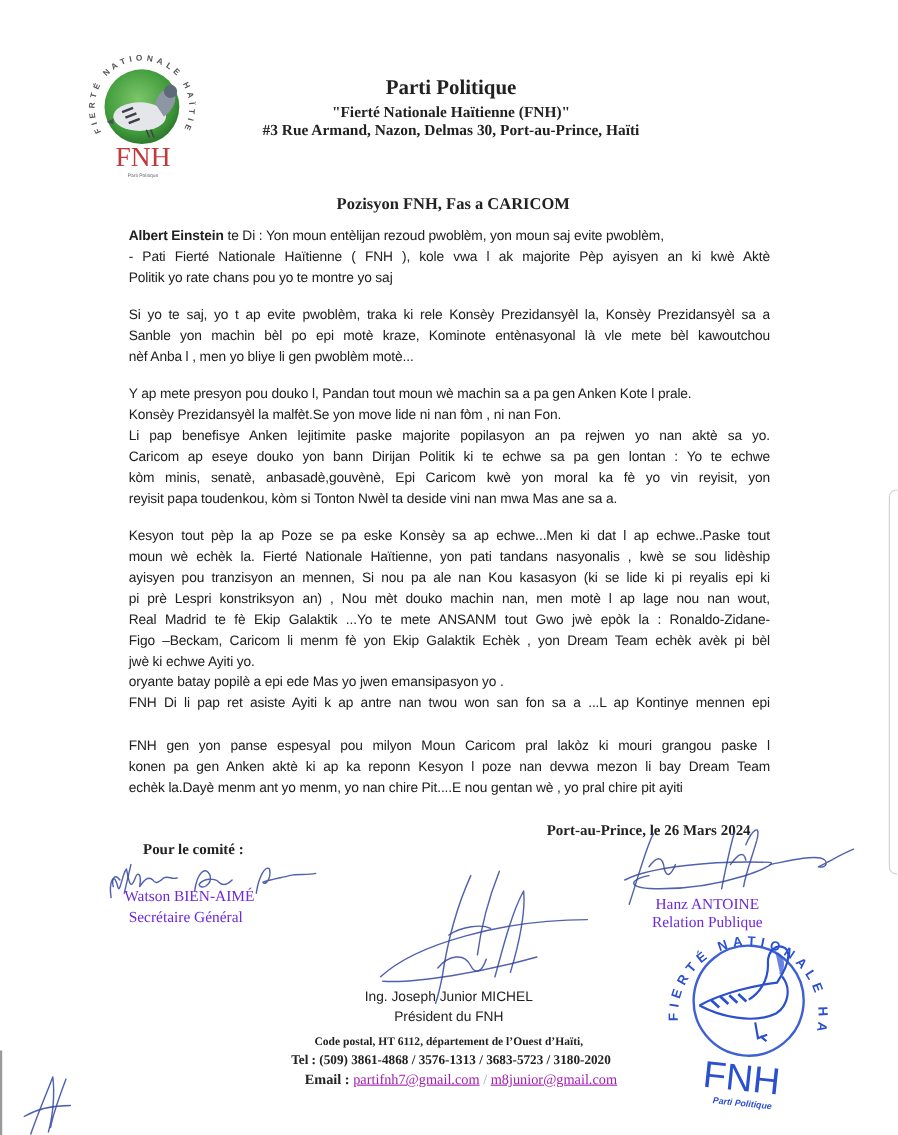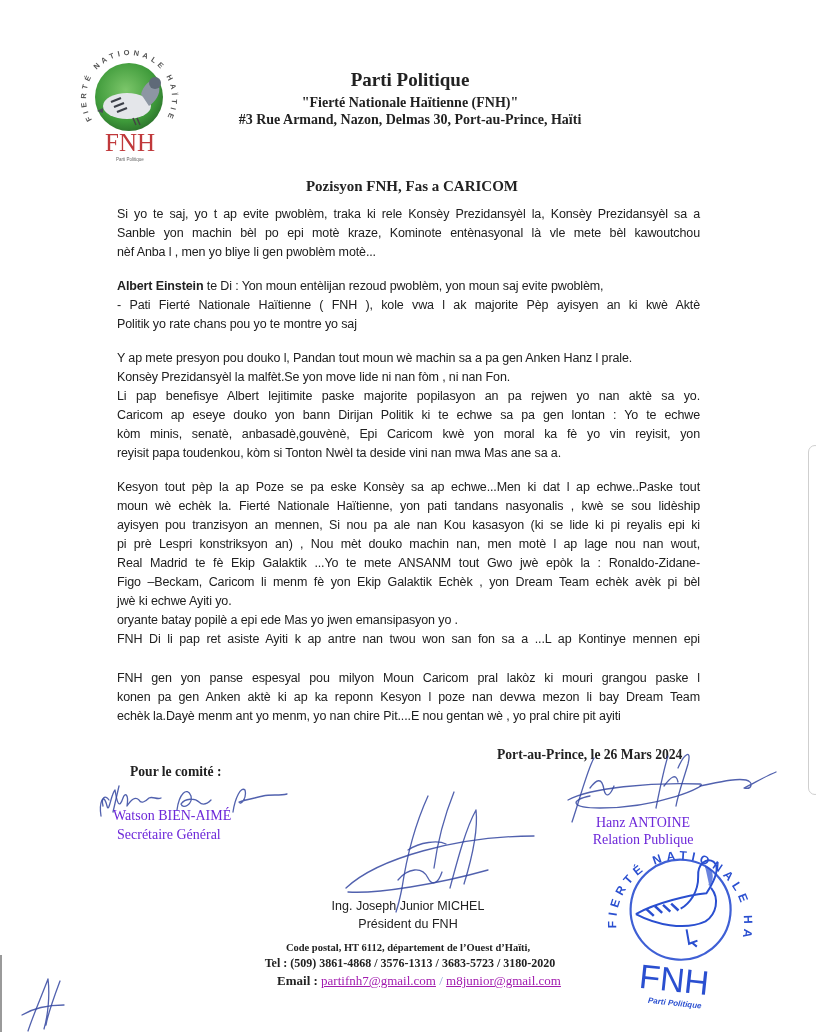--- a/index.html
+++ b/index.html
@@ -94,33 +94,33 @@
 </svg>
 
 <div id="hdr-title" class="abs hdr serif">Parti Politique</div>
 <div id="hdr-name" class="abs hdr serif">"Fierté Nationale Haïtienne (FNH)"</div>
 <div id="hdr-addr" class="abs hdr serif">#3 Rue Armand, Nazon, Delmas 30, Port-au-Prince, Haïti</div>
 
 <div id="doc-heading" class="abs serif">Pozisyon FNH, Fas a CARICOM</div>
 
 <div id="doc-body" class="abs">
     <div class="para">
+      <div class="line"><span class="lead">Albert Einstein</span><span> te Di : Yon moun entèlijan rezoud pwoblèm, yon moun saj evite pwoblèm,</span></div>
+      <div class="line j">- Pati Fierté Nationale Haïtienne ( FNH ), kole vwa l ak majorite Pèp ayisyen an ki kwè Aktè</div>
+      <div class="line">Politik yo rate chans pou yo te montre yo saj</div>
+    </div>
+    <div class="para">
       <div class="line j">Si yo te saj, yo t ap evite pwoblèm, traka ki rele Konsèy Prezidansyèl la, Konsèy Prezidansyèl sa a</div>
       <div class="line j">Sanble yon machin bèl po epi motè kraze, Kominote entènasyonal là vle mete bèl kawoutchou</div>
       <div class="line">nèf Anba l , men yo bliye li gen pwoblèm motè...</div>
     </div>
     <div class="para">
-      <div class="line"><span class="lead">Albert Einstein</span><span> te Di : Yon moun entèlijan rezoud pwoblèm, yon moun saj evite pwoblèm,</span></div>
-      <div class="line j">- Pati Fierté Nationale Haïtienne ( FNH ), kole vwa l ak majorite Pèp ayisyen an ki kwè Aktè</div>
-      <div class="line">Politik yo rate chans pou yo te montre yo saj</div>
-    </div>
-    <div class="para">
-      <div class="line">Y ap mete presyon pou douko l, Pandan tout moun wè machin sa a pa gen Anken Hanz l prale.</div>
+      <div class="line">Y ap mete presyon pou douko l, Pandan tout moun wè machin sa a pa gen Anken Kote l prale.</div>
       <div class="line">Konsèy Prezidansyèl la malfèt.Se yon move lide ni nan fòm , ni nan Fon.</div>
-      <div class="line j">Li pap benefisye Albert lejitimite paske majorite popilasyon an pa rejwen yo nan aktè sa yo.</div>
+      <div class="line j">Li pap benefisye Anken lejitimite paske majorite popilasyon an pa rejwen yo nan aktè sa yo.</div>
       <div class="line j">Caricom ap eseye douko yon bann Dirijan Politik ki te echwe sa pa gen lontan : Yo te echwe</div>
       <div class="line j">kòm minis, senatè, anbasadè,gouvènè, Epi Caricom kwè yon moral ka fè yo vin reyisit, yon</div>
       <div class="line">reyisit papa toudenkou, kòm si Tonton Nwèl ta deside vini nan mwa Mas ane sa a.</div>
     </div>
     <div class="para p-last-gap">
       <div class="line j">Kesyon tout pèp la ap Poze se pa eske Konsèy sa ap echwe...Men ki dat l ap echwe..Paske tout</div>
       <div class="line j">moun wè echèk la. Fierté Nationale Haïtienne, yon pati tandans nasyonalis , kwè se sou lidèship</div>
       <div class="line j">ayisyen pou tranzisyon an mennen, Si nou pa ale nan Kou kasasyon (ki se lide ki pi reyalis epi ki</div>
       <div class="line j">pi prè Lespri konstriksyon an) , Nou mèt douko machin nan, men motè l ap lage nou nan wout,</div>
       <div class="line j">Real Madrid te fè Ekip Galaktik ...Yo te mete ANSANM tout Gwo jwè epòk la :  Ronaldo-Zidane-</div>

